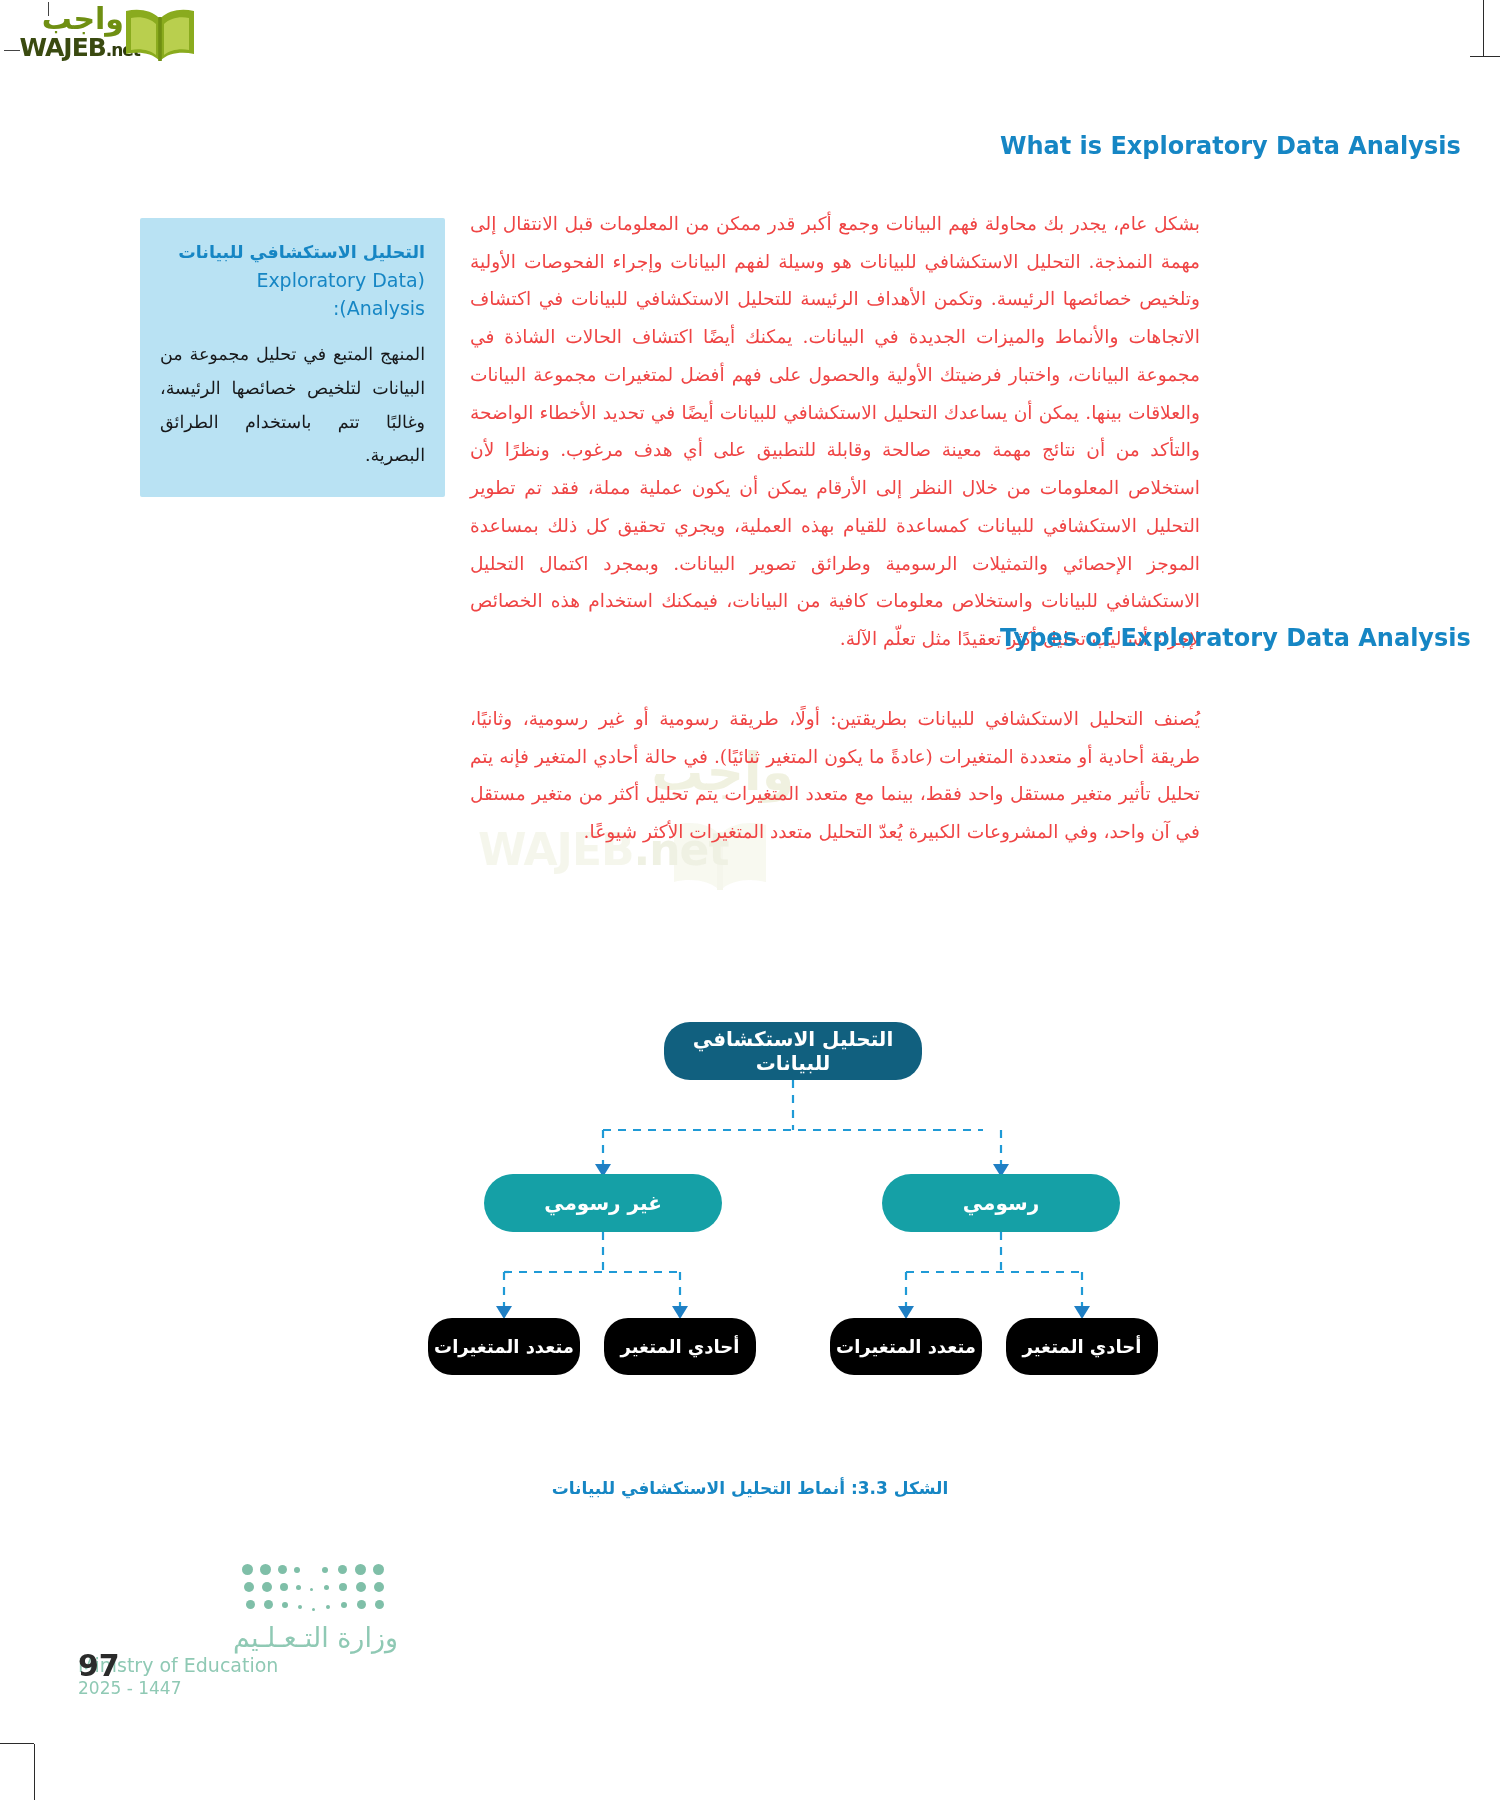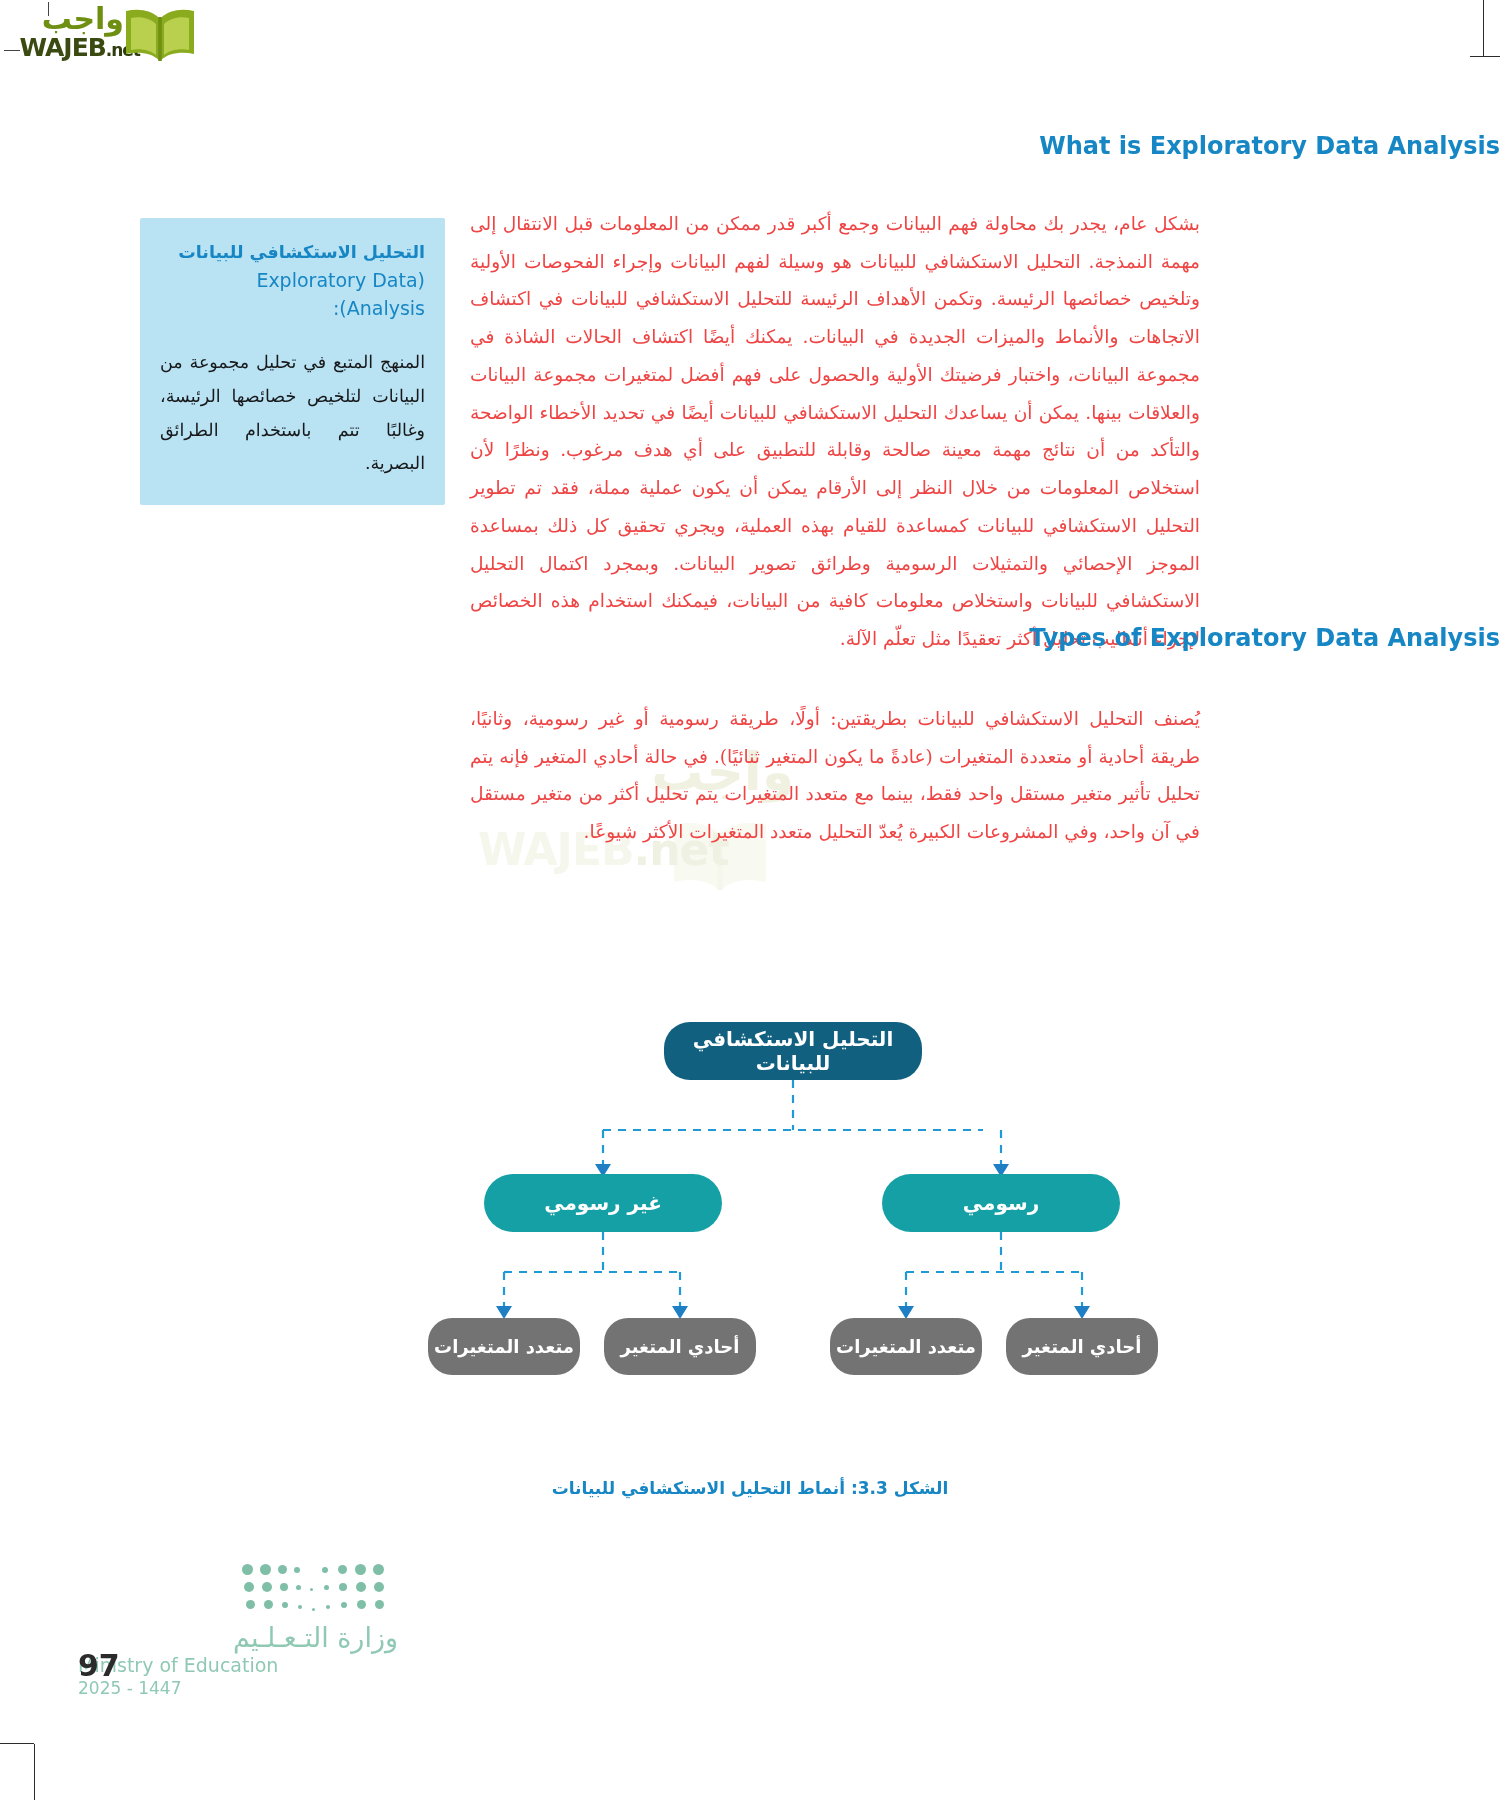--- a/index.html
+++ b/index.html
@@ -67,21 +67,21 @@
     position: absolute; left: 198px; top: 78px;
     width: 104px; height: 74px; opacity: .75;
   }
 
   h2.sec {
     margin: 0; text-align: right; direction: rtl;
     font-size: 27px; font-weight: 700; color: #1686c4;
     line-height: 1.22;
   }
   h3.sec-en {
-    margin: 2px 0 0 0; text-align: right; direction: ltr;
+    margin: 2px 0 0 0; text-align: left; direction: ltr;
     font-size: 24px; font-weight: 700; color: #1686c4;
     line-height: 1.2;
   }
   .heading-block { position: absolute; right: 0; width: 500px; }
 
   p.body {
     margin: 0; direction: rtl; text-align: justify;
     text-align-last: right;
     font-size: 18.6px; line-height: 2.03; color: #ef4444;
     font-family: "DejaVu Serif", "Liberation Serif", serif;
@@ -96,21 +96,21 @@
   }
   .callout .term-ar {
     font-size: 17.5px; font-weight: 700; color: #1686c4;
     line-height: 1.45; margin: 0;
   }
   .callout .term-en {
     font-size: 19px; font-weight: 400; color: #1686c4;
     line-height: 1.45; margin: 2px 0 0 0; direction: rtl;
   }
   .callout .term-def {
-    margin: 24px 0 0 0;
+    margin: 16px 0 0 0;
     font-size: 17.5px; line-height: 1.92; color: #17181a;
     text-align: justify; text-align-last: right;
     font-family: "DejaVu Serif", "Liberation Serif", serif;
   }
 
   
   .diagram { position: absolute; left: 0; top: 1010px; width: 1500px; height: 330px; }
   .node {
     position: absolute; display: flex;
     align-items: center; justify-content: center;
@@ -122,21 +122,21 @@
     left: 664px; top: 12px; width: 258px; height: 58px;
     font-size: 20px;
   }
   .node.mid {
     background: #15a0a6; border-radius: 30px;
     top: 164px; width: 238px; height: 58px; font-size: 20px;
   }
   .node.mid.left  { left: 484px; }
   .node.mid.right { left: 882px; }
   .node.leaf {
-    background: #737373; border-radius: 24px;
+    background: #000000; border-radius: 24px;
     top: 308px; width: 152px; height: 57px; font-size: 18px;
   }
   .node.leaf.l1 { left: 428px; }
   .node.leaf.l2 { left: 604px; }
   .node.leaf.l3 { left: 830px; }
   .node.leaf.l4 { left: 1006px; }
 
   .diagram svg { position: absolute; left: 0; top: 0; overflow: visible; }
 
   .fig-caption {

